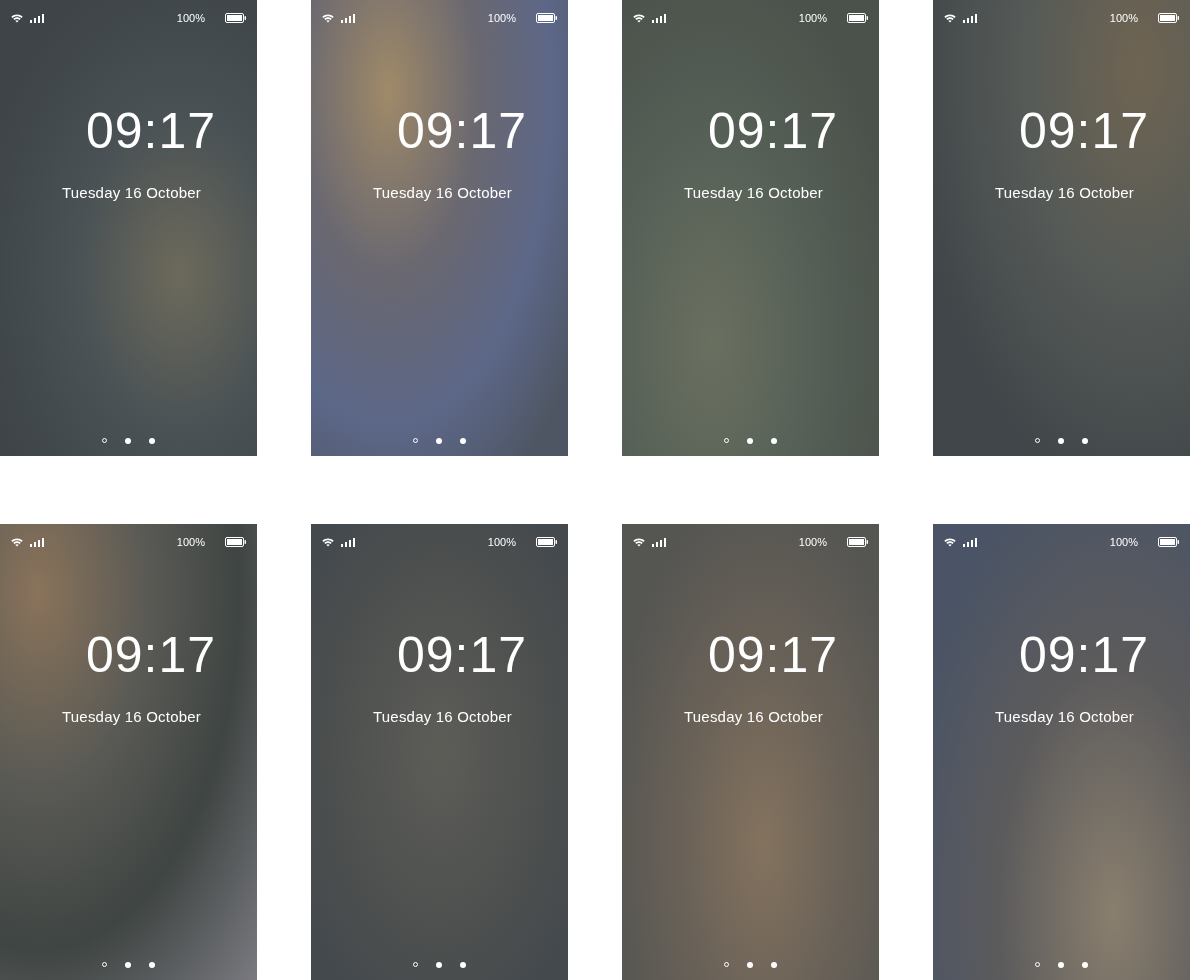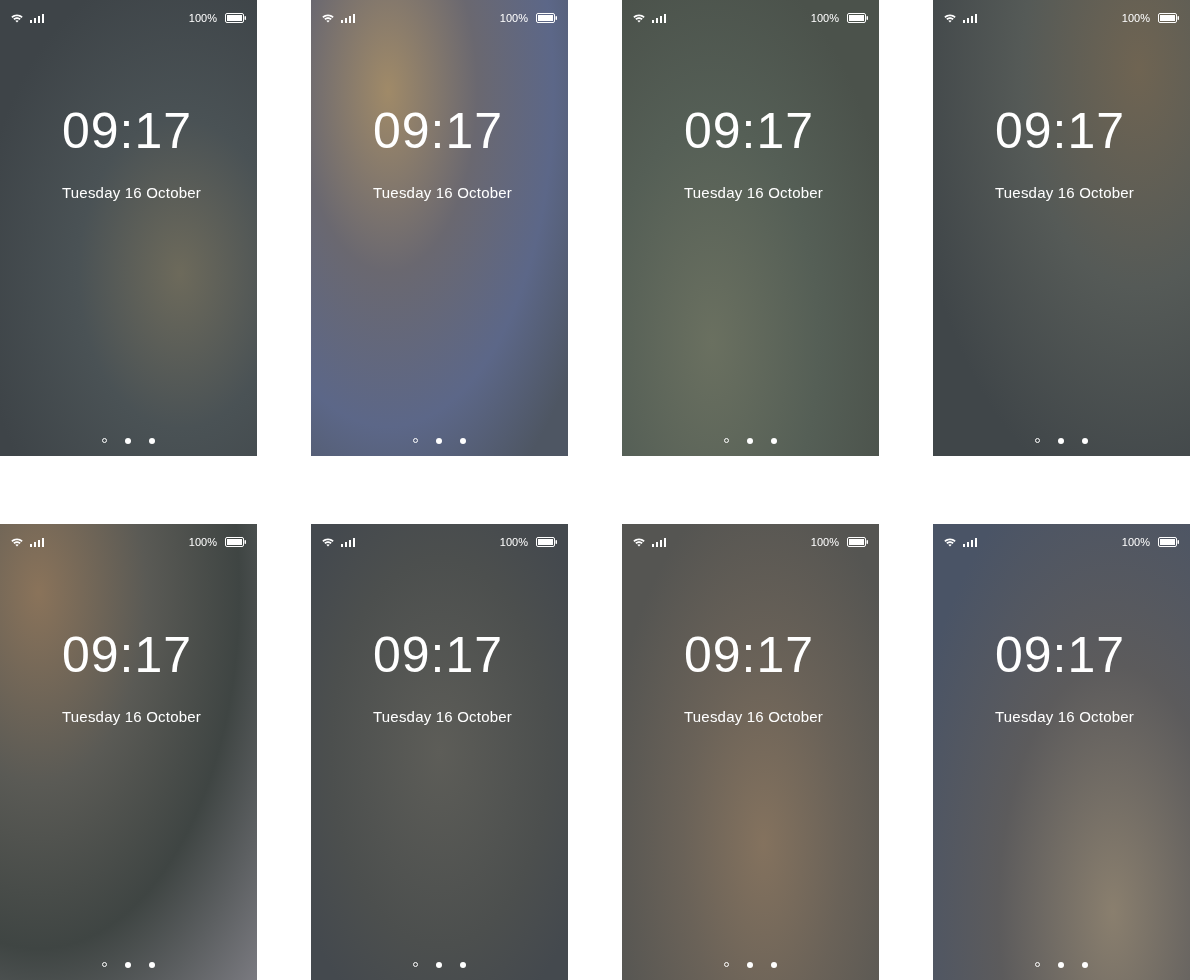--- a/index.html
+++ b/index.html
@@ -35,35 +35,36 @@
     left: 10px;
     right: 10px;
     height: 16px;
     display: flex;
     align-items: center;
     justify-content: space-between;
     font-size: 11px;
     font-weight: 400;
   }
   .status-left { display: flex; align-items: center; gap: 6px; }
-  .status-right { display: flex; align-items: center; gap: 8px; }
+  .status-right { display: flex; align-items: center; gap: 20px; }
 
   .wifi-icon, .signal-icon, .battery-icon { display: inline-flex; }
   .wifi-icon svg, .signal-icon svg, .battery-icon svg { display: block; }
 
   .clock-block {
     position: absolute;
     top: 106px;
     left: 62px;
   }
   .time {
     font-size: 50px;
     font-weight: 200;
     letter-spacing: 1px;
     line-height: 1;
+    margin-left: 24px;
   }
   .date {
     font-size: 15px;
     font-weight: 300;
     margin-top: 28px;
     letter-spacing: 0.2px;
   }
 
   .dots {
     position: absolute;

